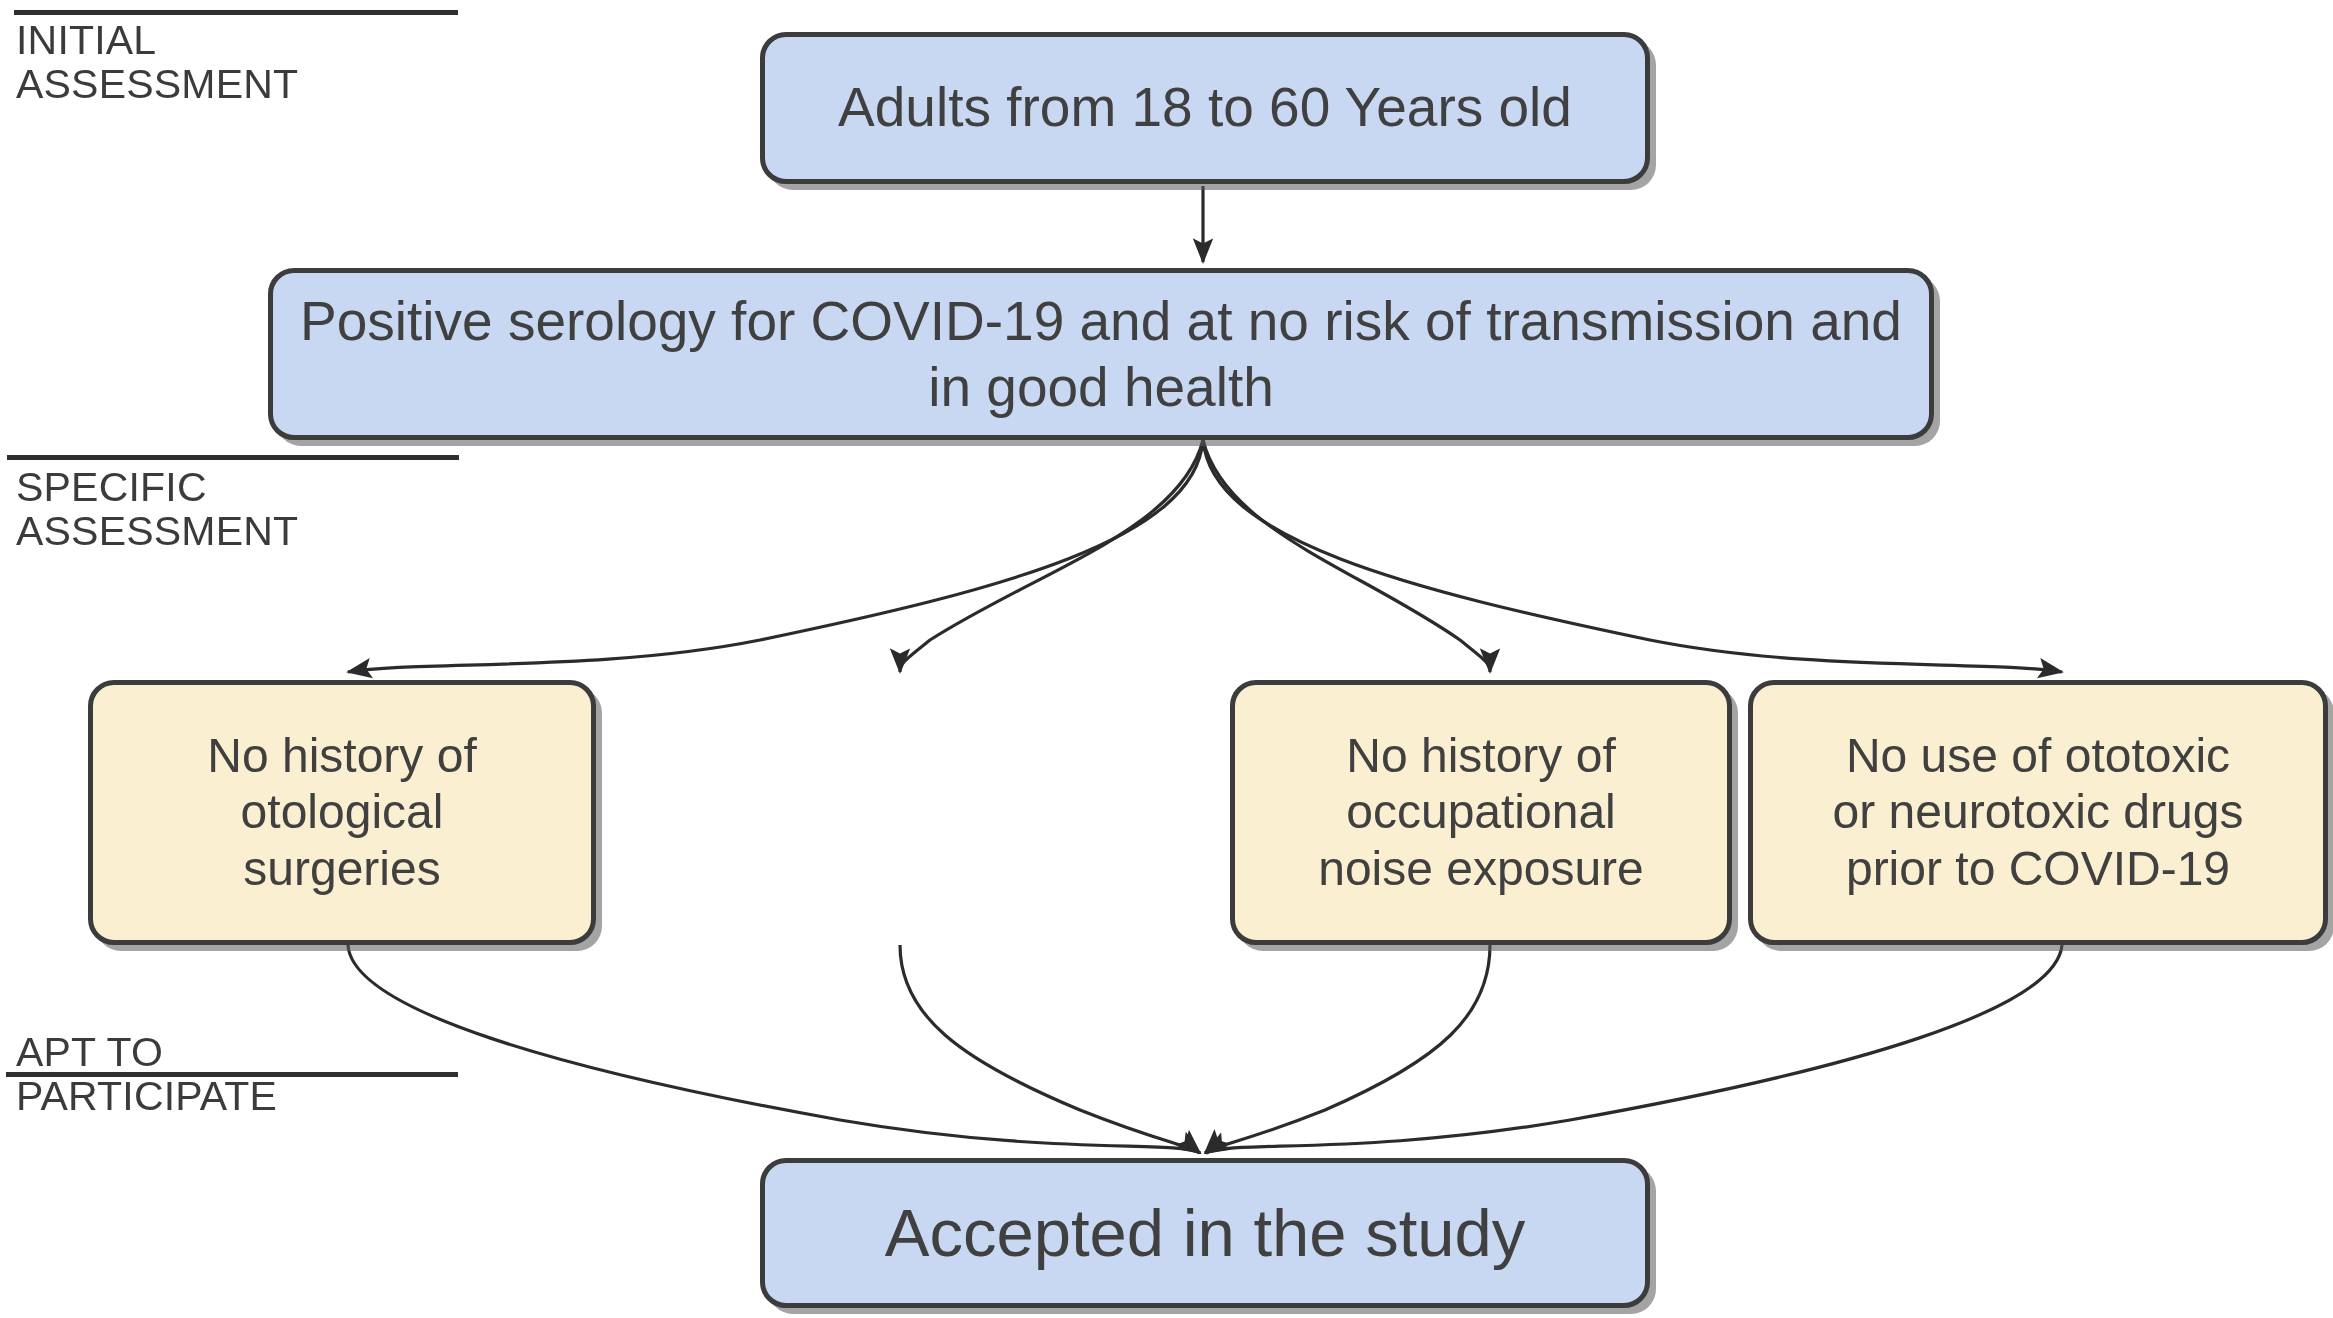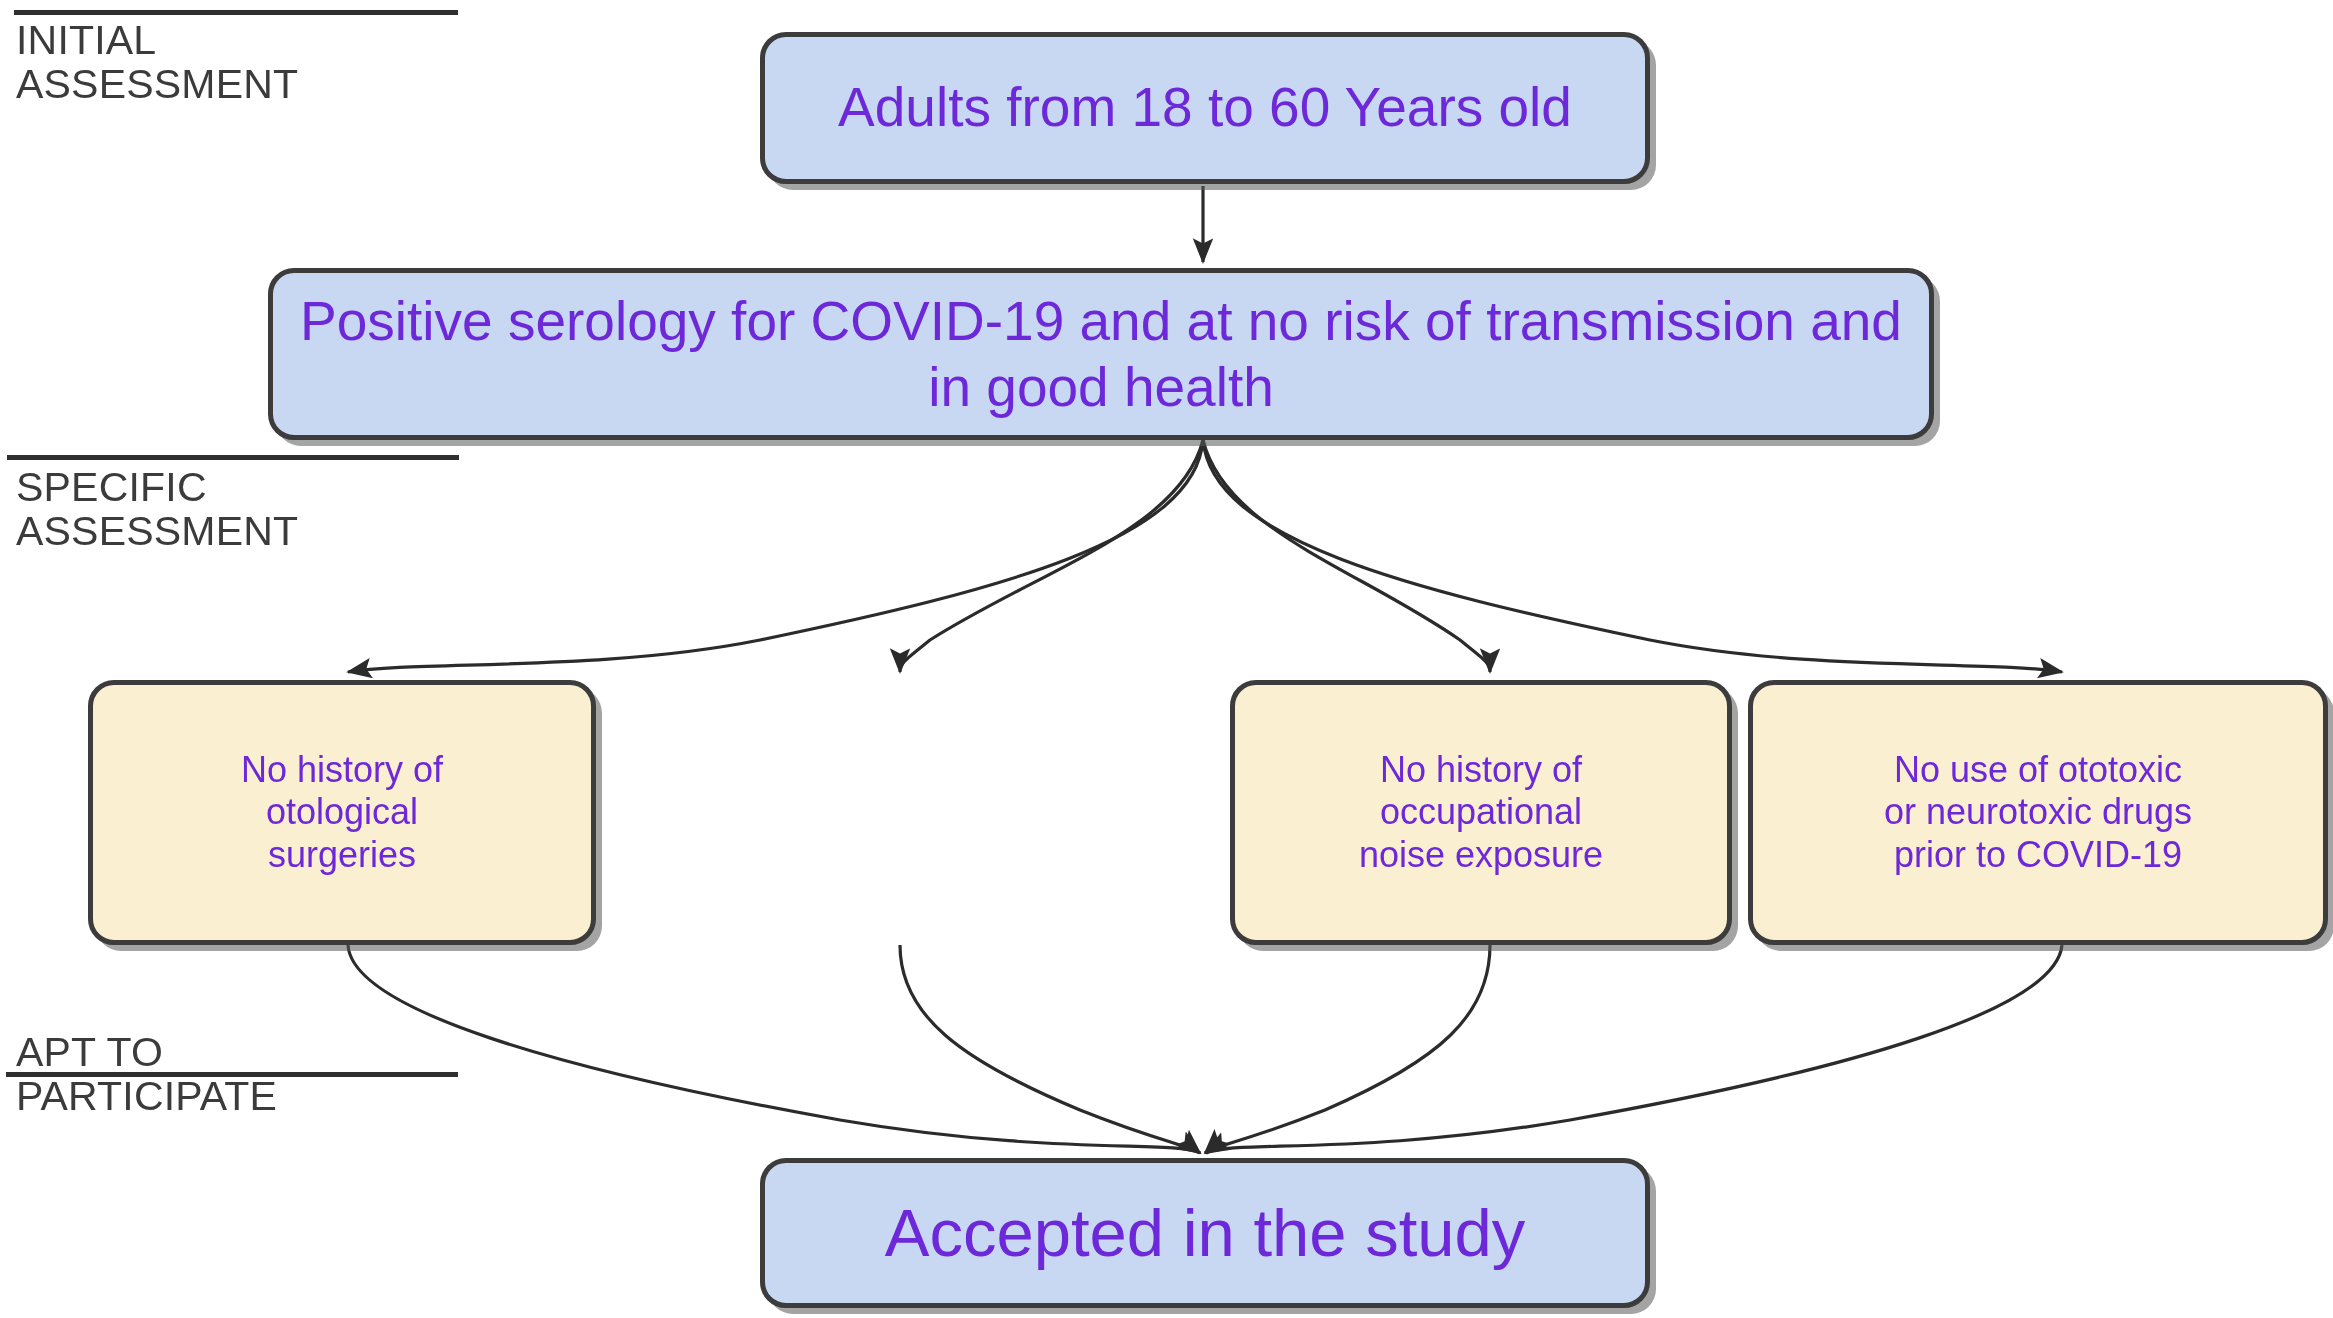--- a/index.html
+++ b/index.html
@@ -38,39 +38,39 @@
   
   .node {
     position: absolute;
     box-sizing: border-box;
     border: 5px solid #3c3c3c;
     border-radius: 26px;
     display: flex;
     align-items: center;
     justify-content: center;
     text-align: center;
-    color: #6d28d9;
+    color: #404040;
     font-family: "Liberation Sans", sans-serif;
     font-weight: 400;
     box-shadow: 7px 7px 0 -1px rgba(90,90,90,0.55);
     padding: 4px 14px;
   }
   .node-blue { background: #c9d8f2; }
   .node-yellow { background: #fbefd1; }
 
   .node .label {
     display: block;
     width: 100%;
     white-space: pre-line;
   }
 
   
   .node.n-adults  { font-size: 55px; line-height: 1.15; }
   .node.n-serology{ font-size: 55px; line-height: 1.2; }
-  .node.n-crit    { font-size: 36px; line-height: 1.18; }
+  .node.n-crit    { font-size: 48px; line-height: 1.18; }
   .node.n-accept  { font-size: 67px; line-height: 1.15; }
 
   
   #connectors {
     position: absolute;
     left: 0; top: 0;
     width: 2333px;
     height: 1318px;
     pointer-events: none;
   }

